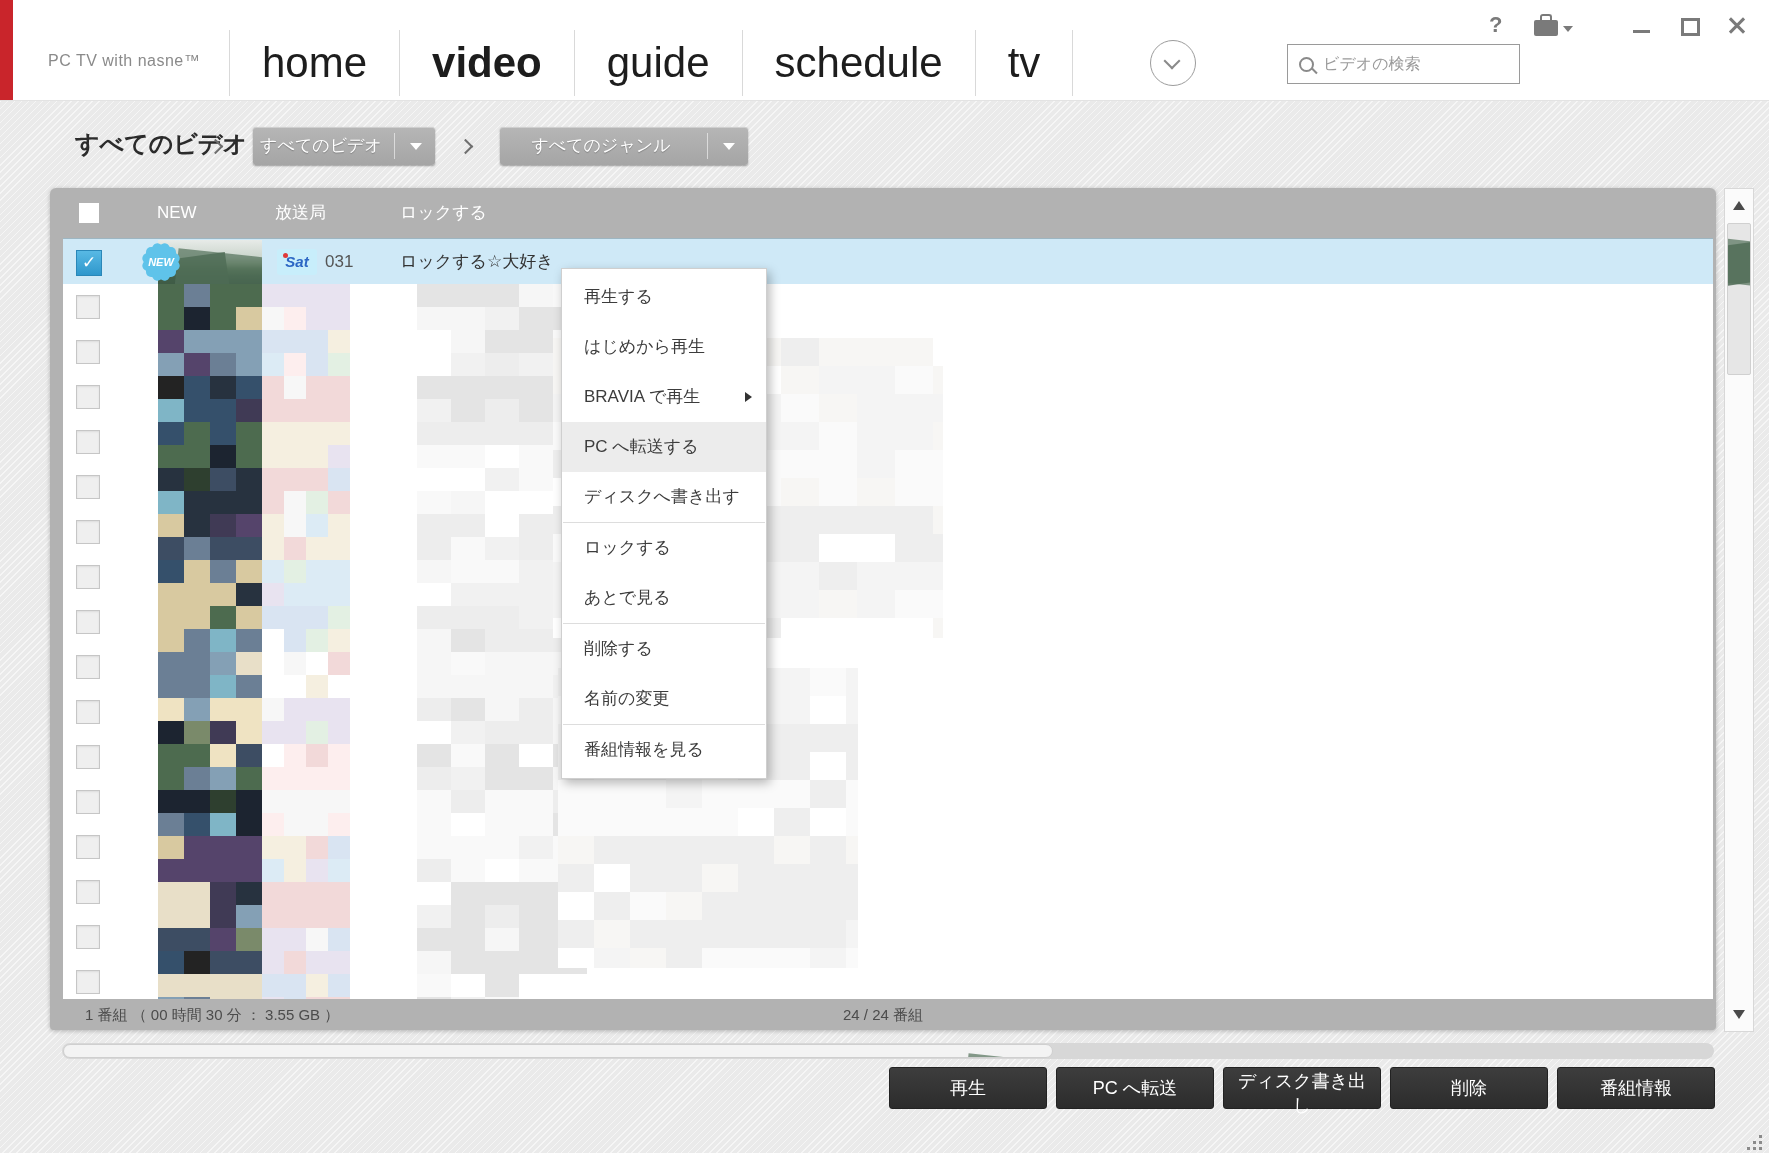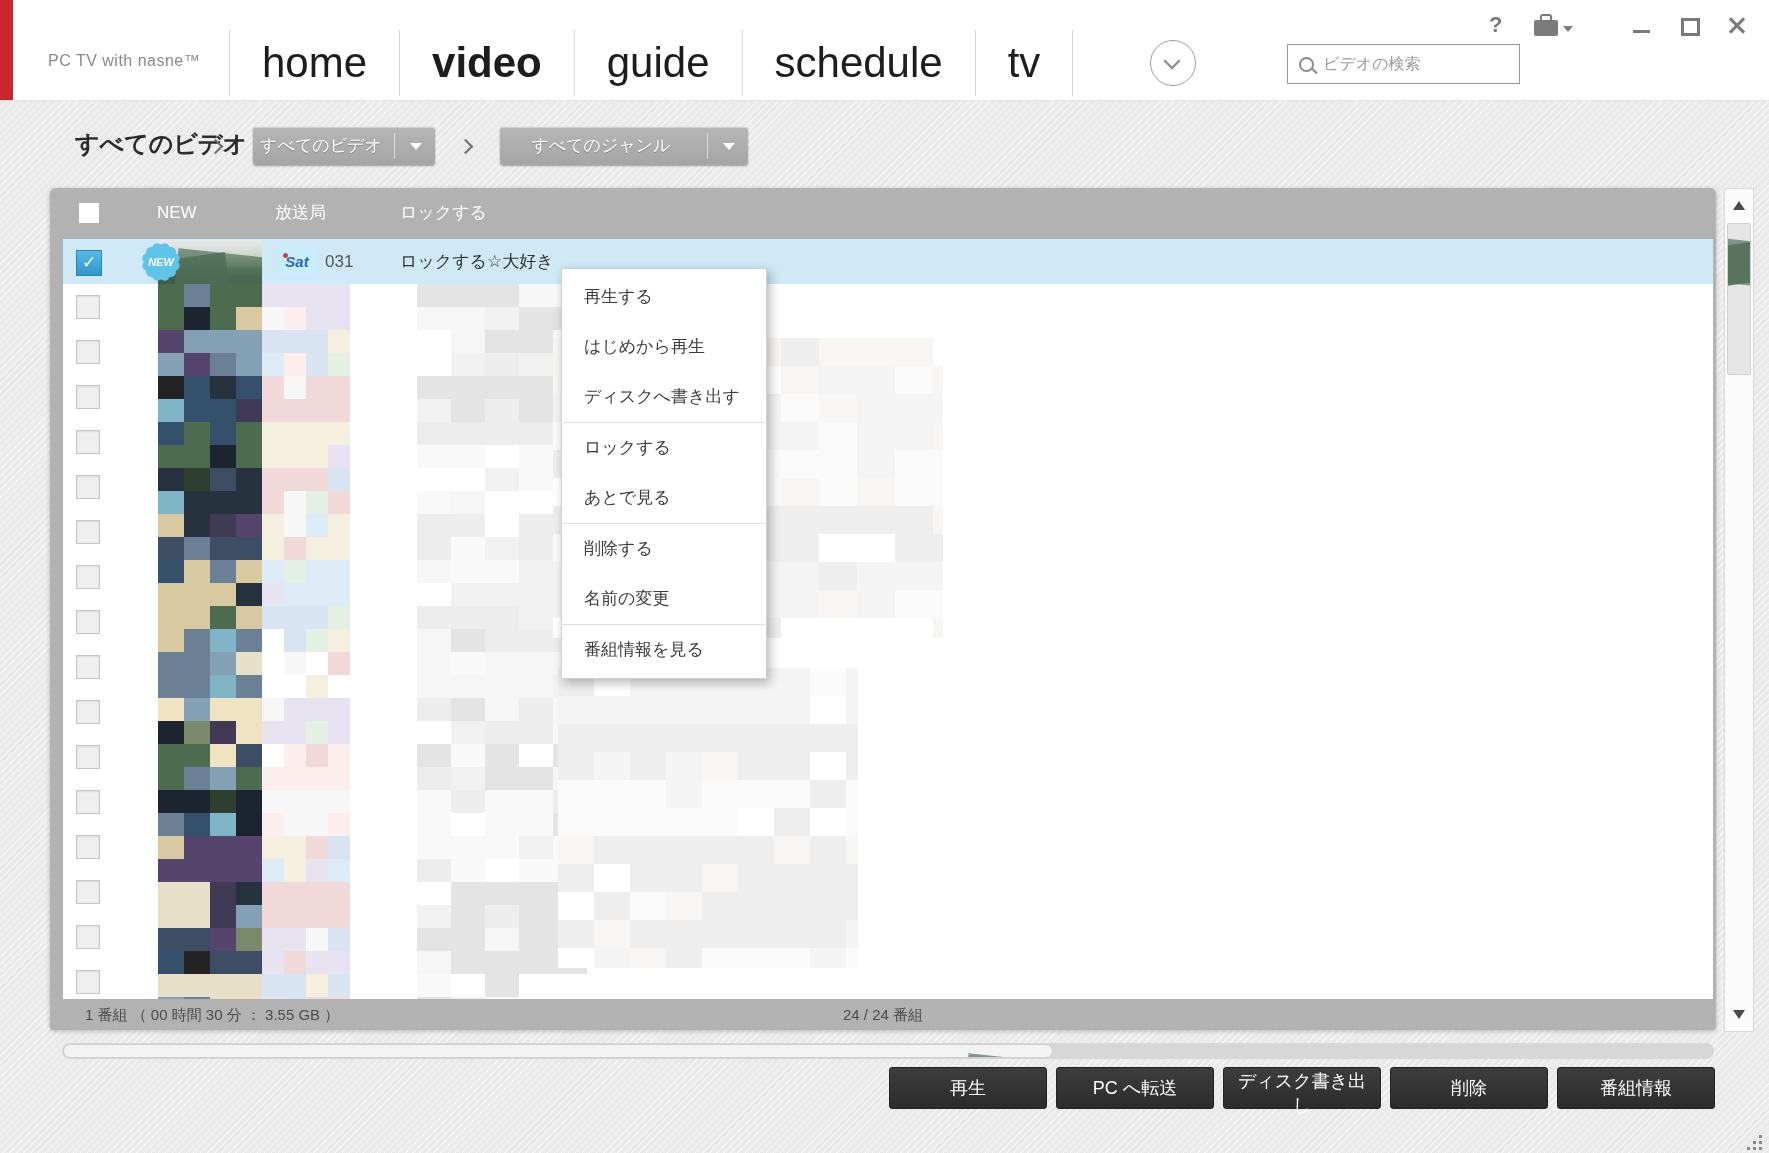--- a/index.html
+++ b/index.html
@@ -867,20 +867,22 @@
 
     <div class="tfoot">
       <span class="center">24 / 24 番組</span>
       <span class="left">1 番組 （ 00 時間 30 分 ： 3.55 GB ）</span>
     </div>
   </div>
 
   <div class="menu" id="menu">
       <div class="menu-item">再生する</div>
       <div class="menu-item">はじめから再生</div>
+      <div class="menu-item">BRAVIA で再生<span class="sub"></span></div>
+      <div class="menu-item hl">PC へ転送する</div>
       <div class="menu-item">ディスクへ書き出す</div>
       <div class="menu-sep"></div>
       <div class="menu-item">ロックする</div>
       <div class="menu-item">あとで見る</div>
       <div class="menu-sep"></div>
       <div class="menu-item">削除する</div>
       <div class="menu-item">名前の変更</div>
       <div class="menu-sep"></div>
       <div class="menu-item">番組情報を見る</div>
     </div>

